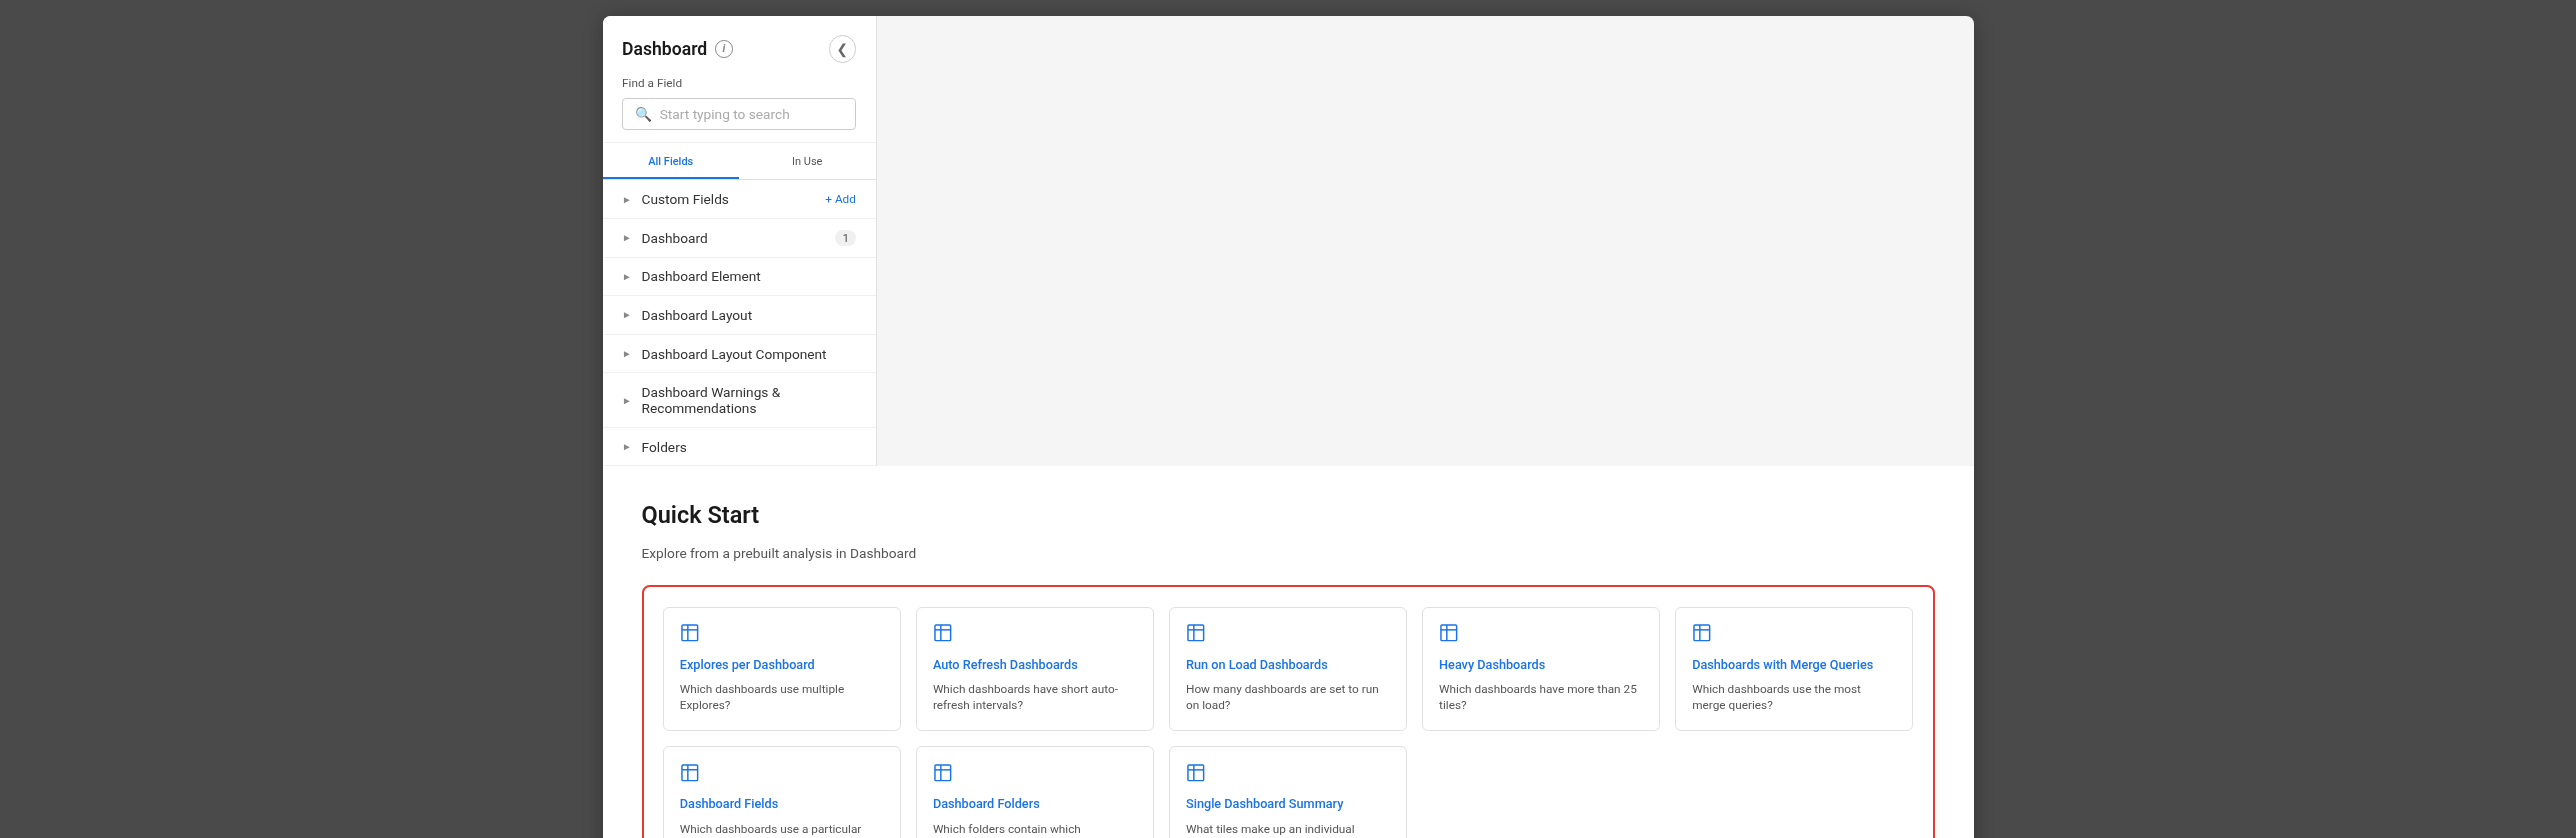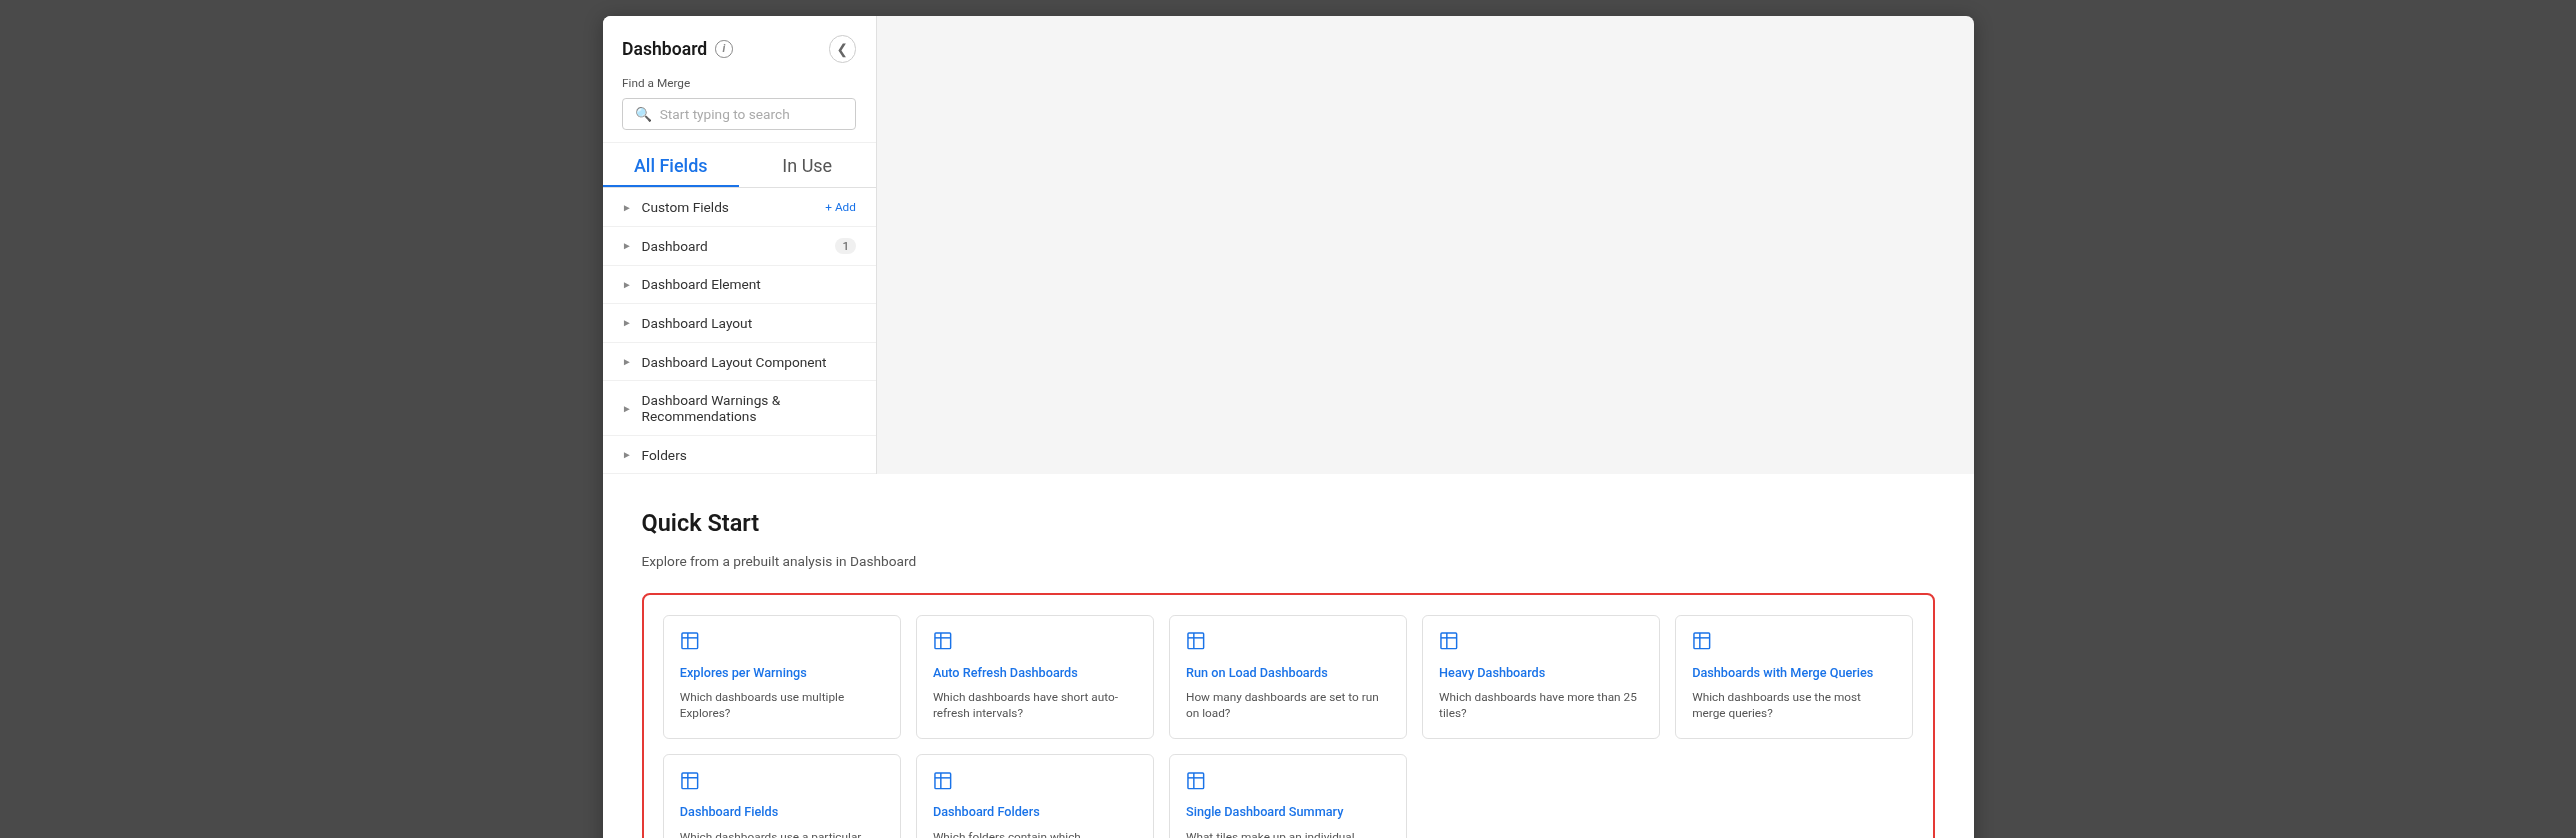--- a/index.html
+++ b/index.html
@@ -104,21 +104,21 @@
     
     .tabs-row {
       display: flex;
       border-bottom: 1px solid #e0e0e0;
       margin-top: 0;
     }
     .tab {
       flex: 1;
       text-align: center;
       padding: 11.8px 0;
-      font-size: 18px;
+      font-size: 11px;
       cursor: pointer;
       color: #555;
       position: relative;
     }
     .tab.active {
       color: #1a73e8;
       font-weight: 500;
     }
     .tab.active::after {
       content: '';
@@ -247,21 +247,21 @@
 
   <div class="sidebar">
     <div class="sidebar-header">
       <div class="sidebar-title-row">
         <div class="sidebar-title-left">
           <span class="sidebar-title">Dashboard</span>
           <div class="info-icon">i</div>
         </div>
         <div class="back-icon">❮</div>
       </div>
-      <div class="find-field-label">Find a Merge</div>
+      <div class="find-field-label">Find a Field</div>
       <div class="search-box">
         <span class="search-icon">🔍</span>
         <span class="search-placeholder">Start typing to search</span>
       </div>
     </div>
 
     <div class="tabs-row">
       <div class="tab active">All Fields</div>
       <div class="tab">In Use</div>
     </div>
@@ -316,21 +316,21 @@
       <div class="cards-grid">
 
         <div class="card">
           <div class="card-icon">
             <svg width="19.6" height="19.6" viewBox="0 0 20 20" fill="none" xmlns="http://www.w3.org/2000/svg">
               <rect x="2" y="2" width="16" height="16" rx="1" stroke="#1a73e8" stroke-width="1.5" fill="none"></rect>
               <line x1="2" y1="7" x2="18" y2="7" stroke="#1a73e8" stroke-width="1.5"></line>
               <line x1="8" y1="2" x2="8" y2="18" stroke="#1a73e8" stroke-width="1.5"></line>
             </svg>
           </div>
-          <div class="card-title">Explores per Warnings</div>
+          <div class="card-title">Explores per Dashboard</div>
           <div class="card-desc">Which dashboards use multiple Explores?</div>
         </div>
 
         <div class="card">
           <div class="card-icon">
             <svg width="19.6" height="19.6" viewBox="0 0 20 20" fill="none" xmlns="http://www.w3.org/2000/svg">
               <rect x="2" y="2" width="16" height="16" rx="1" stroke="#1a73e8" stroke-width="1.5" fill="none"></rect>
               <line x1="2" y1="7" x2="18" y2="7" stroke="#1a73e8" stroke-width="1.5"></line>
               <line x1="8" y1="2" x2="8" y2="18" stroke="#1a73e8" stroke-width="1.5"></line>
             </svg>

